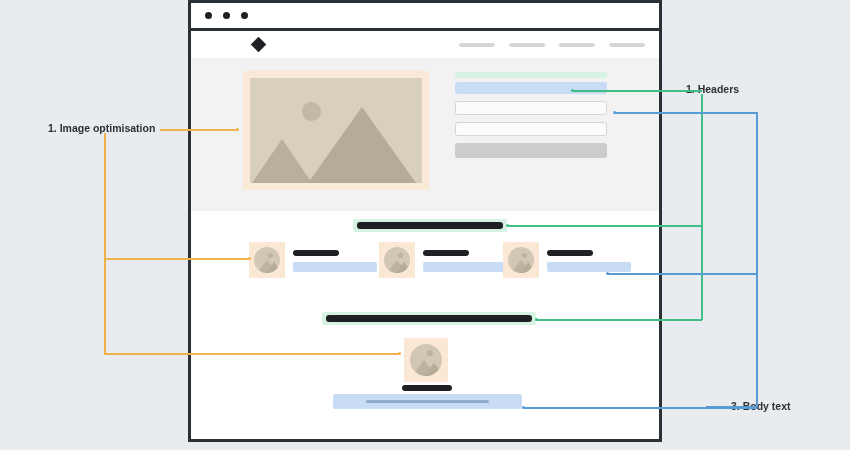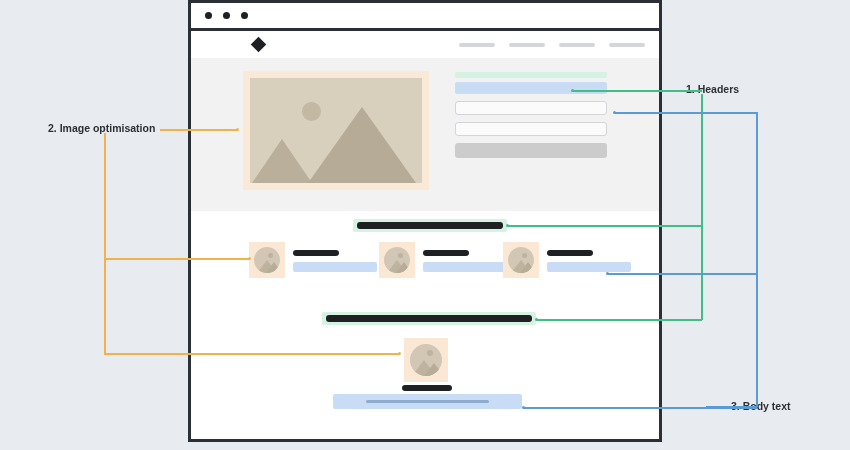--- a/index.html
+++ b/index.html
@@ -260,21 +260,21 @@
 
   <div class="ln h" style="left:615px;top:112px;width:142px;"></div>
   <div class="tip" style="left:613px;top:110.5px;background:#5b9bd5;"></div>
 
   <div class="ln h" style="left:608px;top:273px;width:149px;"></div>
   <div class="tip" style="left:606px;top:271.5px;background:#5b9bd5;"></div>
 
   <div class="ln h" style="left:524px;top:407px;width:233px;"></div>
   <div class="tip" style="left:522px;top:405.5px;background:#5b9bd5;"></div>
 
-  <div class="anno-label" style="left:48px;top:122px;">2. Image optimisation</div>
+  <div class="anno-label" style="left:48px;top:122px;">1. Image optimisation</div>
   <div class="ln v orange" style="left:104px;top:133px;height:221px;"></div>
 
   <div class="ln h orange" style="left:160px;top:129px;width:78px;"></div>
   <div class="tip" style="left:236px;top:127.5px;background:#f2b24b;"></div>
 
   <div class="ln h orange" style="left:104px;top:258px;width:146px;"></div>
   <div class="tip" style="left:248px;top:256.5px;background:#f2b24b;"></div>
 
   <div class="ln h orange" style="left:104px;top:353px;width:296px;"></div>
   <div class="tip" style="left:398px;top:351.5px;background:#f2b24b;"></div>

